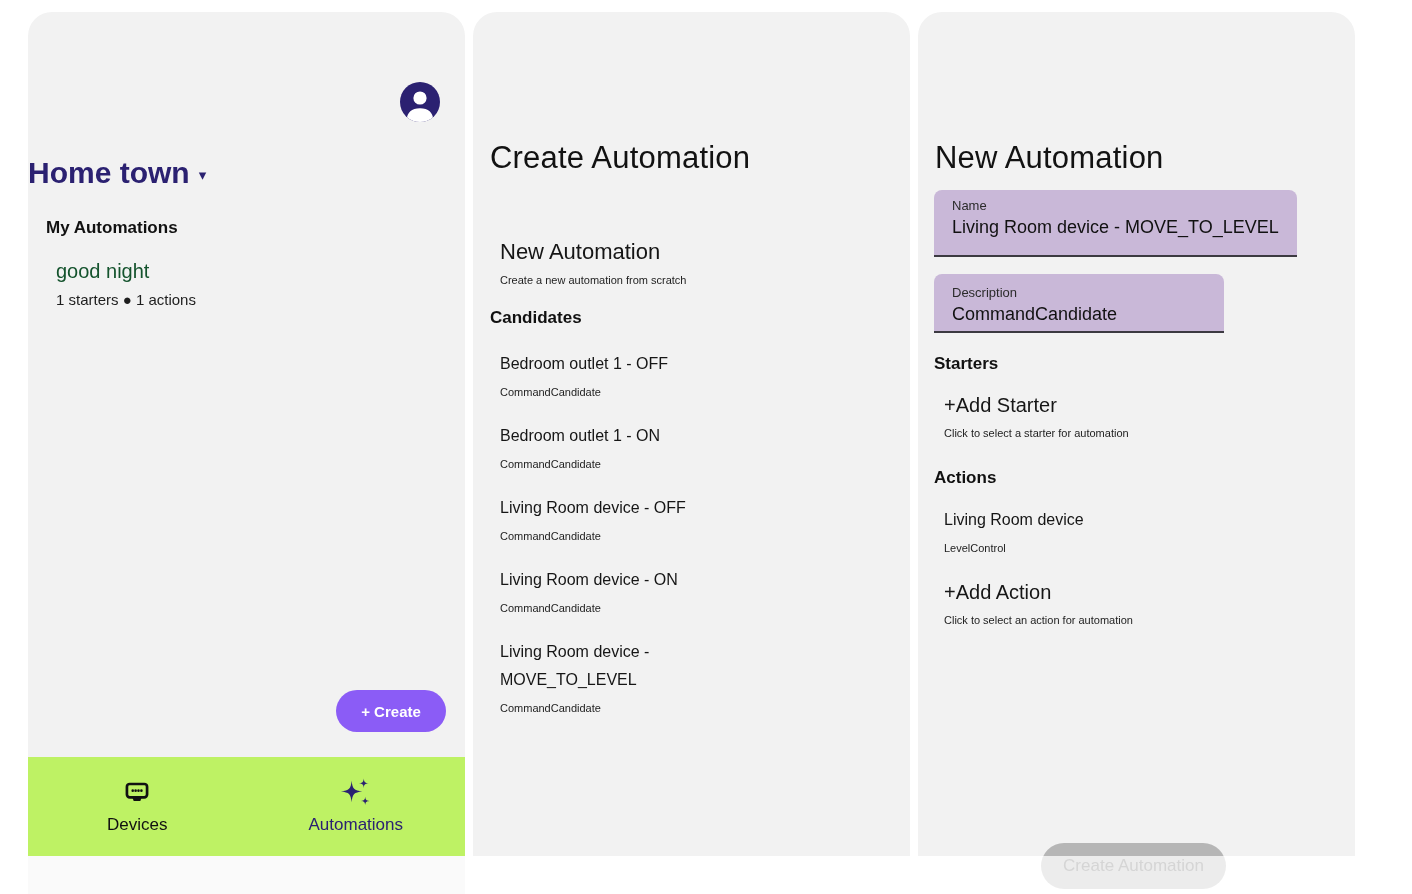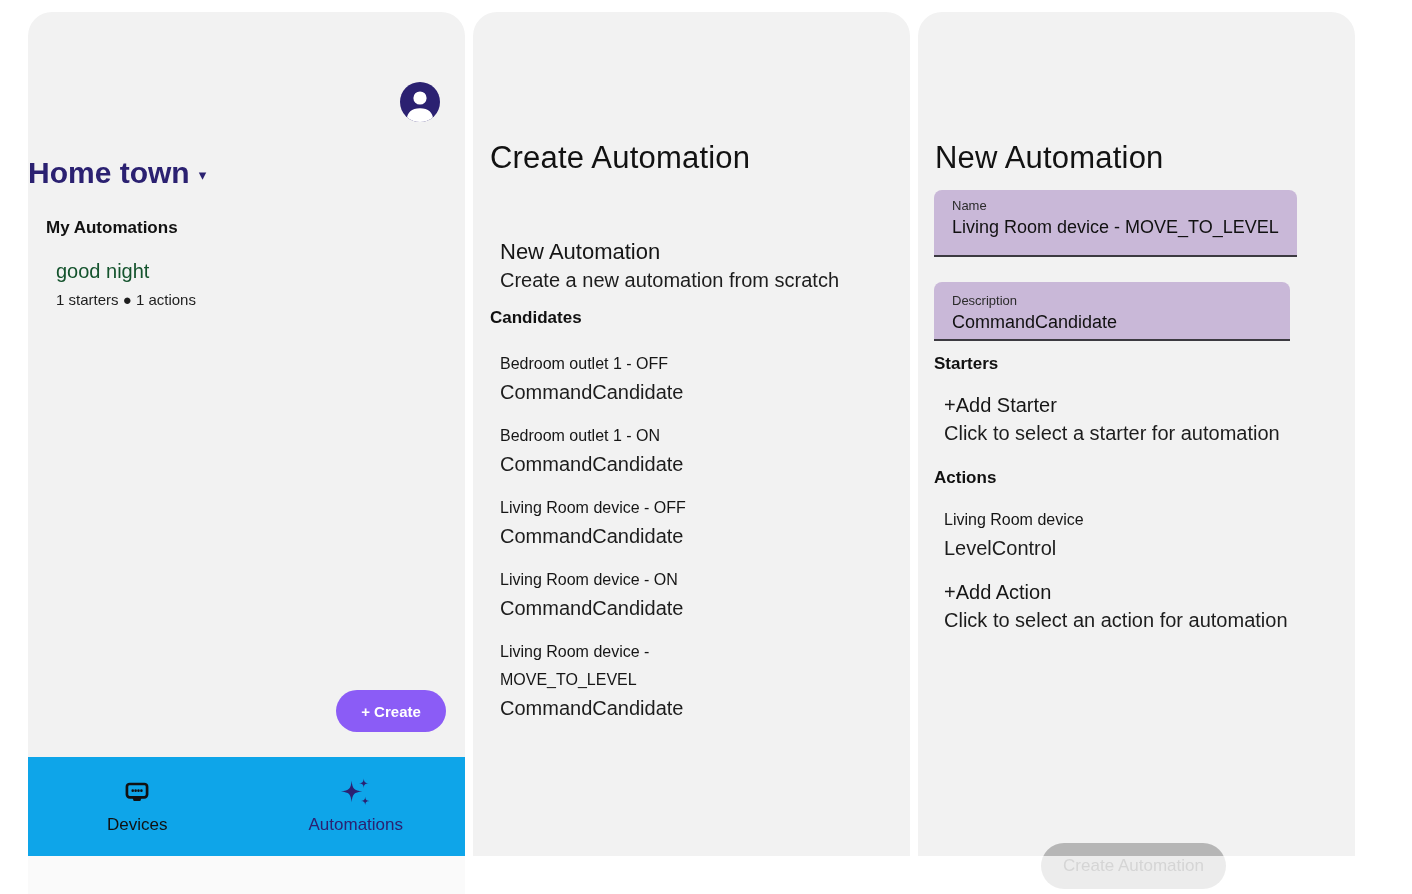--- a/index.html
+++ b/index.html
@@ -23,48 +23,48 @@
                     color:#2b2171; font-size:30px; font-weight:bold; }
   .home-title-row .caret { font-size:15px; margin-left:9px; vertical-align:3px; }
   .sec-h { font-size:17px; font-weight:bold; color:#111;text-align:right; }
   .left-sec-h { position:absolute; left:18px; top:206px; }
   .auto-item { position:absolute; left:28px; top:248px; cursor:pointer; }
   .auto-name { font-size:20px; color:#14532d; }
   .auto-meta { font-size:15px; color:#1e1e1e; margin-top:8px; }
   .create-pill { position:absolute; left:308px; top:678px; width:110px; height:42px;
                  border:none; border-radius:21px; background:#8b5cf6; color:#fff;
                  font-size:15px; font-weight:bold; font-family:inherit; cursor:pointer; }
-  .navbar { height:99px; background:#0ea5e9; display:flex; }
+  .navbar { height:99px; background:#bef264; display:flex; }
   .nav-item { flex:1; display:flex; flex-direction:column; align-items:center;
               padding-top:17px; cursor:pointer; }
   .nav-item .nav-ic { height:37px; display:flex; align-items:center; }
   .nav-label { font-size:17px; margin-top:4px; color:#111; }
   .nav-item.active .nav-label { color:#2b2171; }
   .foot-strip { height:38px; background:#fafafa; }
 
   
   .panel-h1 { position:absolute; left:17px; font-size:31px; font-weight:400; color:#121212;
               top:128px; letter-spacing:.2px; }
   .li { cursor:pointer; }
   .li-t { font-size:16px; line-height:28px; color:#161616; }
   .li-t.big { font-size:22px; }
-  .li-s { font-size:20px; line-height:21px; color:#1d1d1d; margin-top:4px; }
+  .li-s { font-size:11px; line-height:21px; color:#1d1d1d; margin-top:4px; }
 
   
   .new-auto-item { position:absolute; left:27px; top:226px; }
   .mid-sec-h { position:absolute; left:17px; top:296px; }
   .cand-list { position:absolute; left:27px; top:338px; }
   .cand-item { margin-bottom:19px; }
   .cand-item .li-t.wrap { max-width:252px; }
 
   
   .field { position:absolute; left:16px; background:#c9b8d8; border-radius:8px 8px 0 0;
            border-bottom:2px solid #3c3a41; cursor:text; }
   .field-name { top:178px; width:363px; height:67px; }
-  .field-desc { top:270px; width:356px; height:59px; }
+  .field-desc { top:262px; width:290px; height:59px; }
   .f-label { font-size:13px; color:#2b2b2b; margin:8px 0 0 18px; }
   .field-desc .f-label { margin-top:11px; }
   .f-value { font-size:18px; color:#111; margin:4px 0 0 18px; white-space:nowrap; }
   .r-sec-starters { position:absolute; left:16px; top:342px; }
   .r-sec-actions  { position:absolute; left:16px; top:456px; }
   .add-starter { position:absolute; left:26px; top:379px; }
   .add-starter .li-t, .add-action .li-t { font-size:20px; }
   .action-item { position:absolute; left:26px; top:494px; }
   .add-action { position:absolute; left:26px; top:566px; }
   .create-disabled { position:absolute; left:123px; top:831px; width:185px; height:46px;

